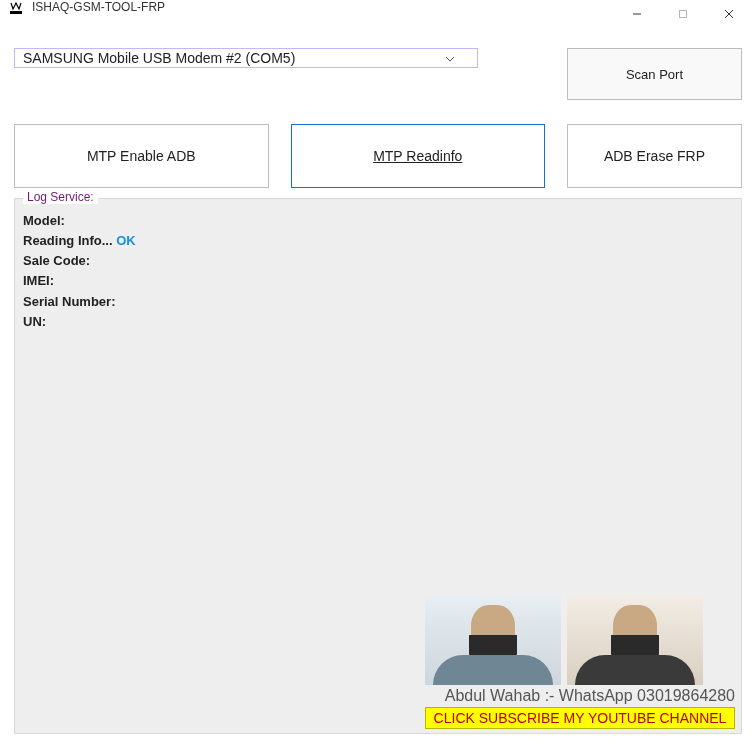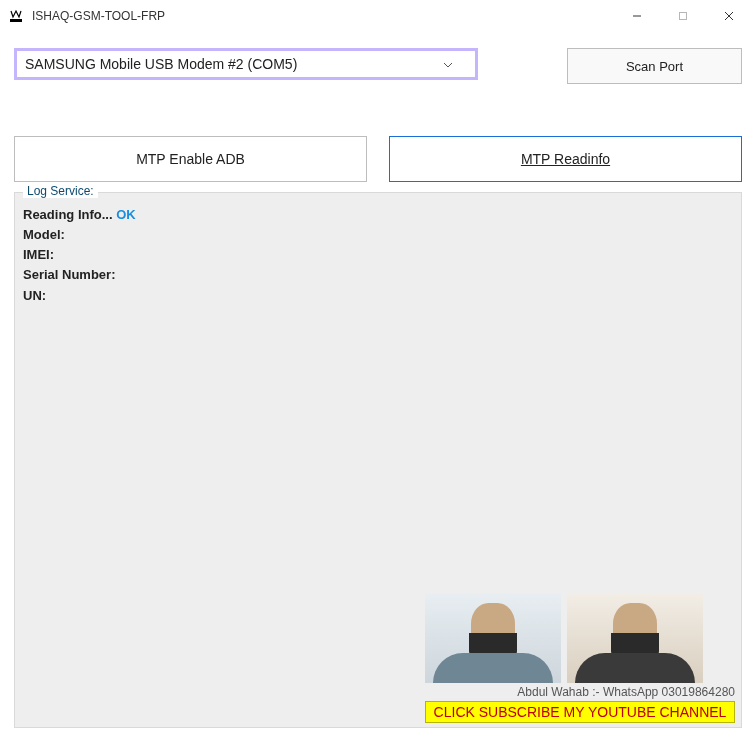--- a/index.html
+++ b/index.html
@@ -1,21 +1,21 @@
 <!DOCTYPE html>
 <html><head>
   <meta charset="utf-8">
   <style>
     * { box-sizing: border-box; margin: 0; padding: 0; font-family: Arial, sans-serif; }
     body { background: #fff; width: 756px; height: 746px; overflow: hidden; }
     
     .titlebar {
       height: 32px;
       display: flex;
-      align-items: center;
+      align-items: flex-start;
       padding: 0 4px 0 8px;
       background: #fff;
       font-size: 12px;
       color: #333;
     }
     .titlebar-icon {
       width: 16px; height: 16px;
       margin-right: 8px;
       display: inline-flex;
       align-items: center;
@@ -31,57 +31,56 @@
       font-size: 11px;
     }
     .titlebar-btn svg { width: 10px; height: 10px; }
 
     .content { padding: 16px 14px 6px 14px; }
 
     .row1 { display: flex; gap: 74px; margin-bottom: 24px; }
     .port-select {
       flex: 1;
       max-width: 554px;
-      height: 32px;
-      border: 3px solid #c4b5fd;
+      height: 20px;
+      border: 1px solid #c4b5fd;
       display: flex;
       align-items: center;
       padding: 0 22px 0 8px;
       font-size: 14px;
       color: #222;
       background: #fff;
     }
     .port-select span:first-child { flex: 1; }
     .chev { font-size: 11px; color: #555; }
 
     .scan-btn {
       width: 175px;
-      height: 36px;
+      height: 52px;
       border: 1px solid #bdbdbd;
       background: #f9f9f9;
       display: flex;
       align-items: center;
       justify-content: center;
       font-size: 13px;
       color: #222;
       margin-left: 15px;
     }
 
     .row2 { display: flex; gap: 22px; margin-bottom: 10px; }
     .action-btn {
       flex: 1;
-      height: 46px;
+      height: 64px;
       border: 1px solid #bdbdbd;
       background: #fff;
       display: flex;
       align-items: center;
       justify-content: center;
       font-size: 14px;
       color: #222;
-      margin-top: 28px;
     }
     .action-btn.active {
       border: 1.5px solid #1a6fd6;
       text-decoration: underline;
     }
     .action-btn.right { width: 175px; flex: none; }
 
     .fieldset {
       border: 1px solid #d9d9d9;
       background: #eeeeee;
@@ -89,21 +88,21 @@
       height: 536px;
       padding: 12px 8px 4px 8px;
     }
     .legend {
       position: absolute;
       top: -9px;
       left: 8px;
       background: #fff;
       padding: 0 4px;
       font-size: 12px;
-      color: #0c4a6e;
+      color: #701a75;
     }
     .log-body { font-size: 13px; color: #222; line-height: 1.55; }
     .log-line { font-weight: bold; }
     .ok { color: #1a8fe0; font-weight: bold; }
 
     .footer-block {
       position: absolute;
       right: 6px;
       bottom: 4px;
       width: 310px;
@@ -148,21 +147,21 @@
     }
     .body2 {
       position: absolute;
       left: 50%; transform: translateX(-50%);
       bottom: -10px;
       width: 120px; height: 40px;
       background: #3a3a3a;
       border-radius: 30px 30px 0 0;
     }
     .contact-line {
-      font-size: 12px;
+      font-size: 16px;
       color: #555;
       text-align: right;
     }
     .yt-banner {
       margin-top: 2px;
       background: #ffff00;
       border: 1px solid #b5b500;
       color: #c00000;
       font-size: 14px;
       font-weight: normal;
@@ -216,29 +215,33 @@
     </div>
   </div>
 
   <div class="row2">
     <div class="action-btn">
       <span>MTP Enable ADB</span>
     </div>
     <div class="action-btn active">
       <span>MTP Readinfo</span>
     </div>
+    <div class="action-btn right">
+      <span>ADB Erase FRP</span>
+    </div>
   </div>
 
   <div class="fieldset">
     <div class="legend">Log Service:</div>
     <div class="log-body">
+      <div class="log-line">Model:</div>
       <div class="log-line">
         <span>Reading Info... </span><span class="ok">OK</span>
       </div>
-      <div class="log-line">Model:</div>
+      <div class="log-line">Sale Code:</div>
       <div class="log-line">IMEI:</div>
       <div class="log-line">Serial Number:</div>
       <div class="log-line">UN:</div>
     </div>
 
     <div class="footer-block">
       <div class="photos">
         <div class="photo a">
           <div class="head"></div>
             <div class="beard"></div>

